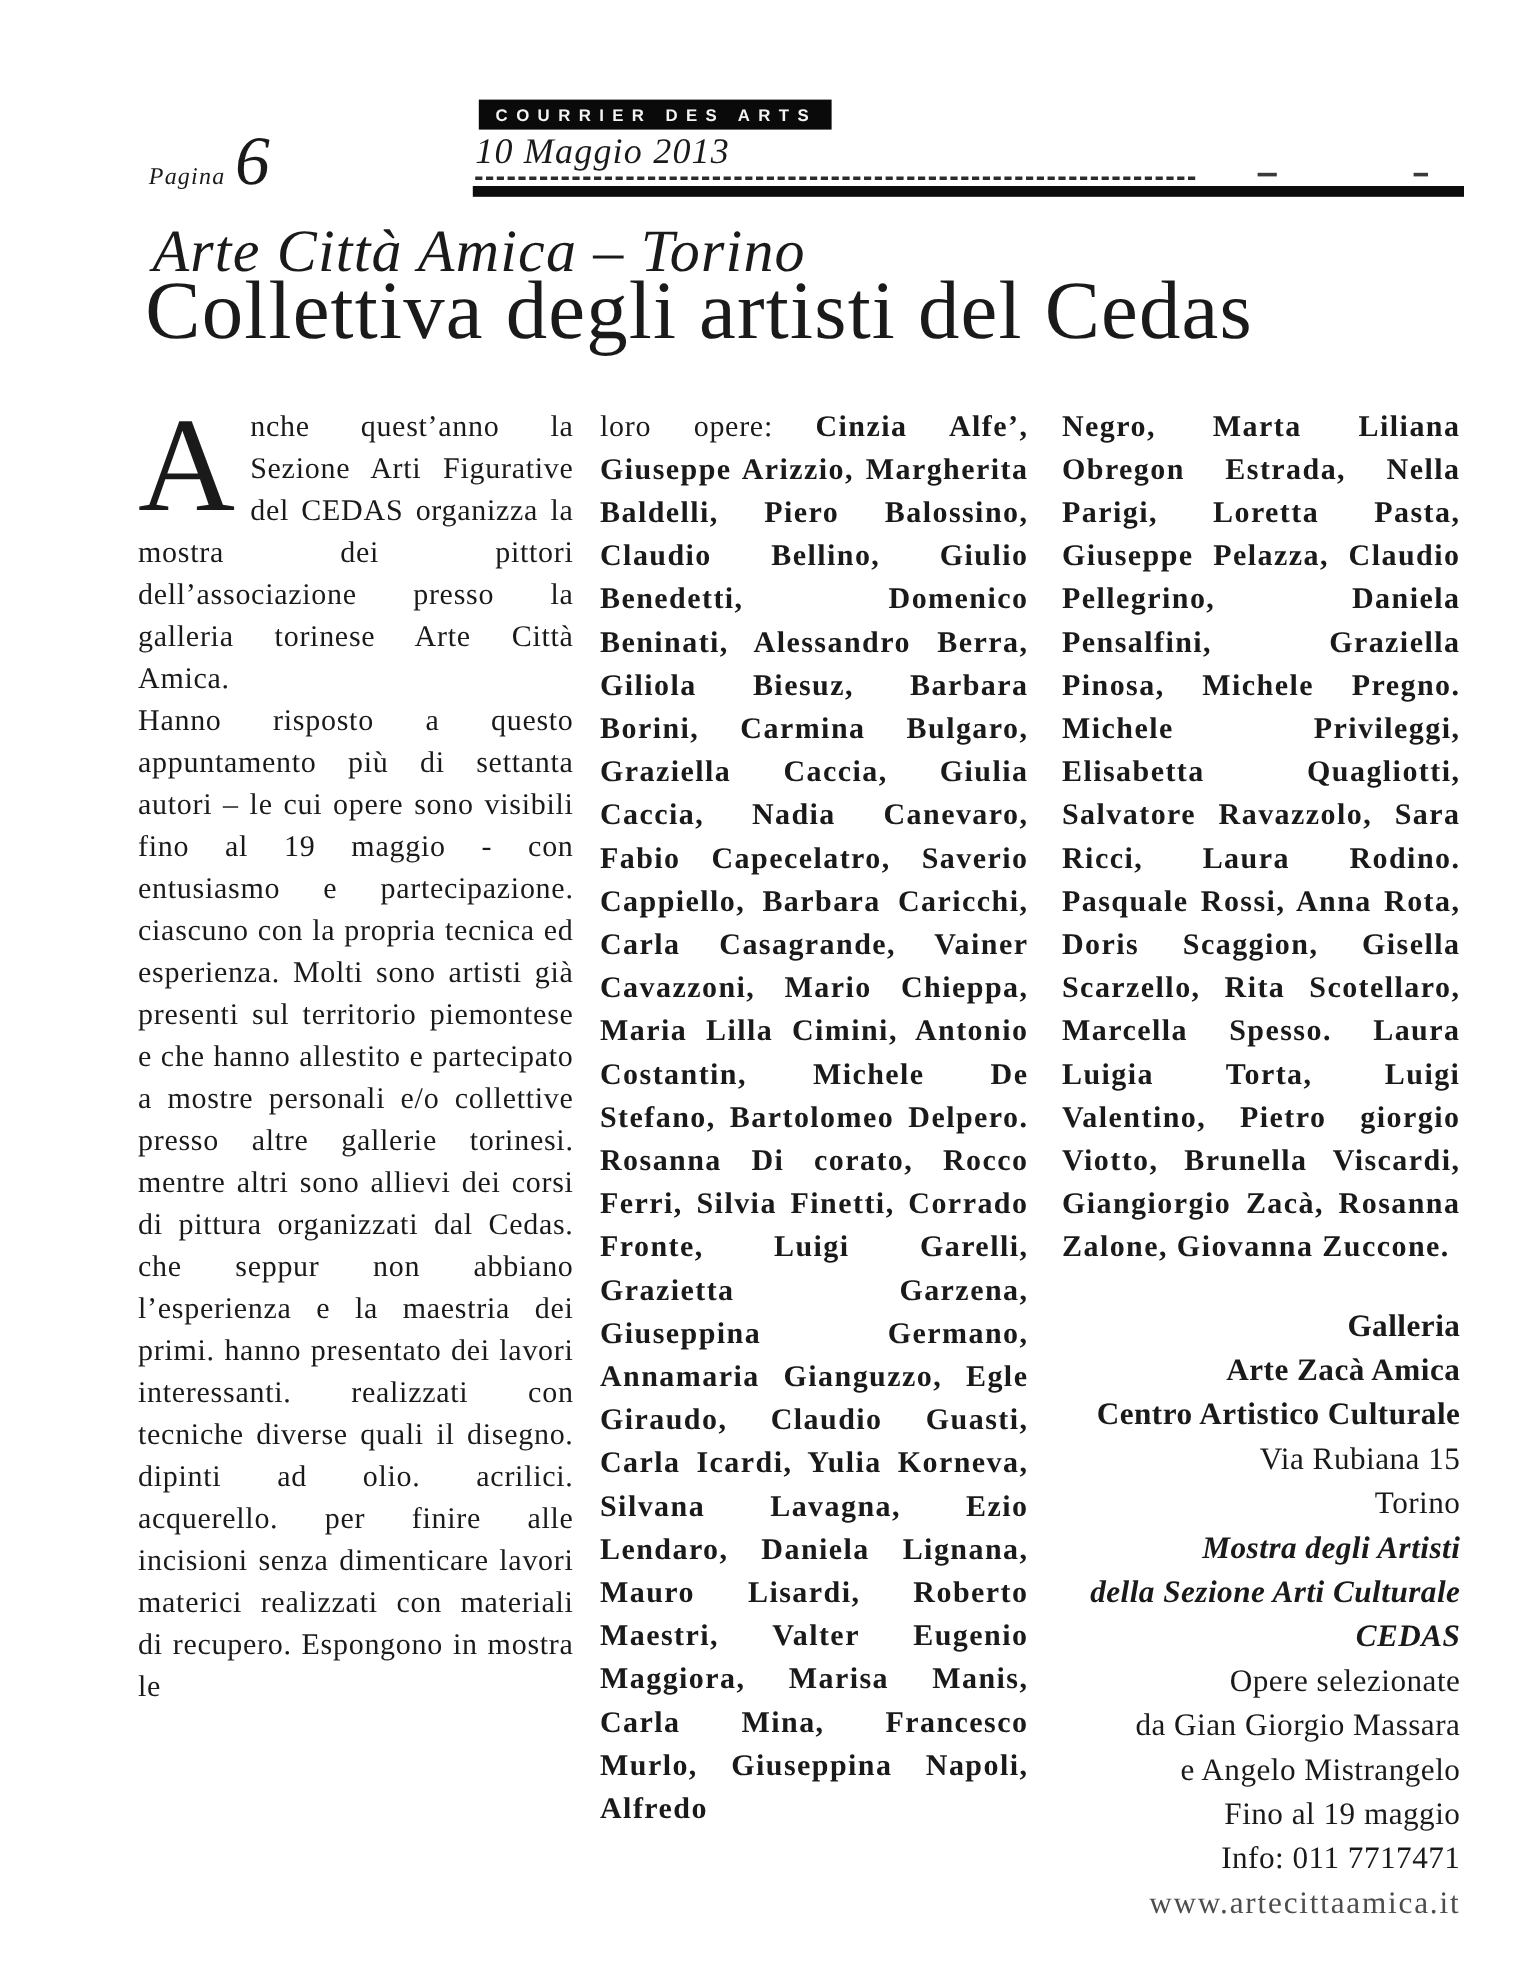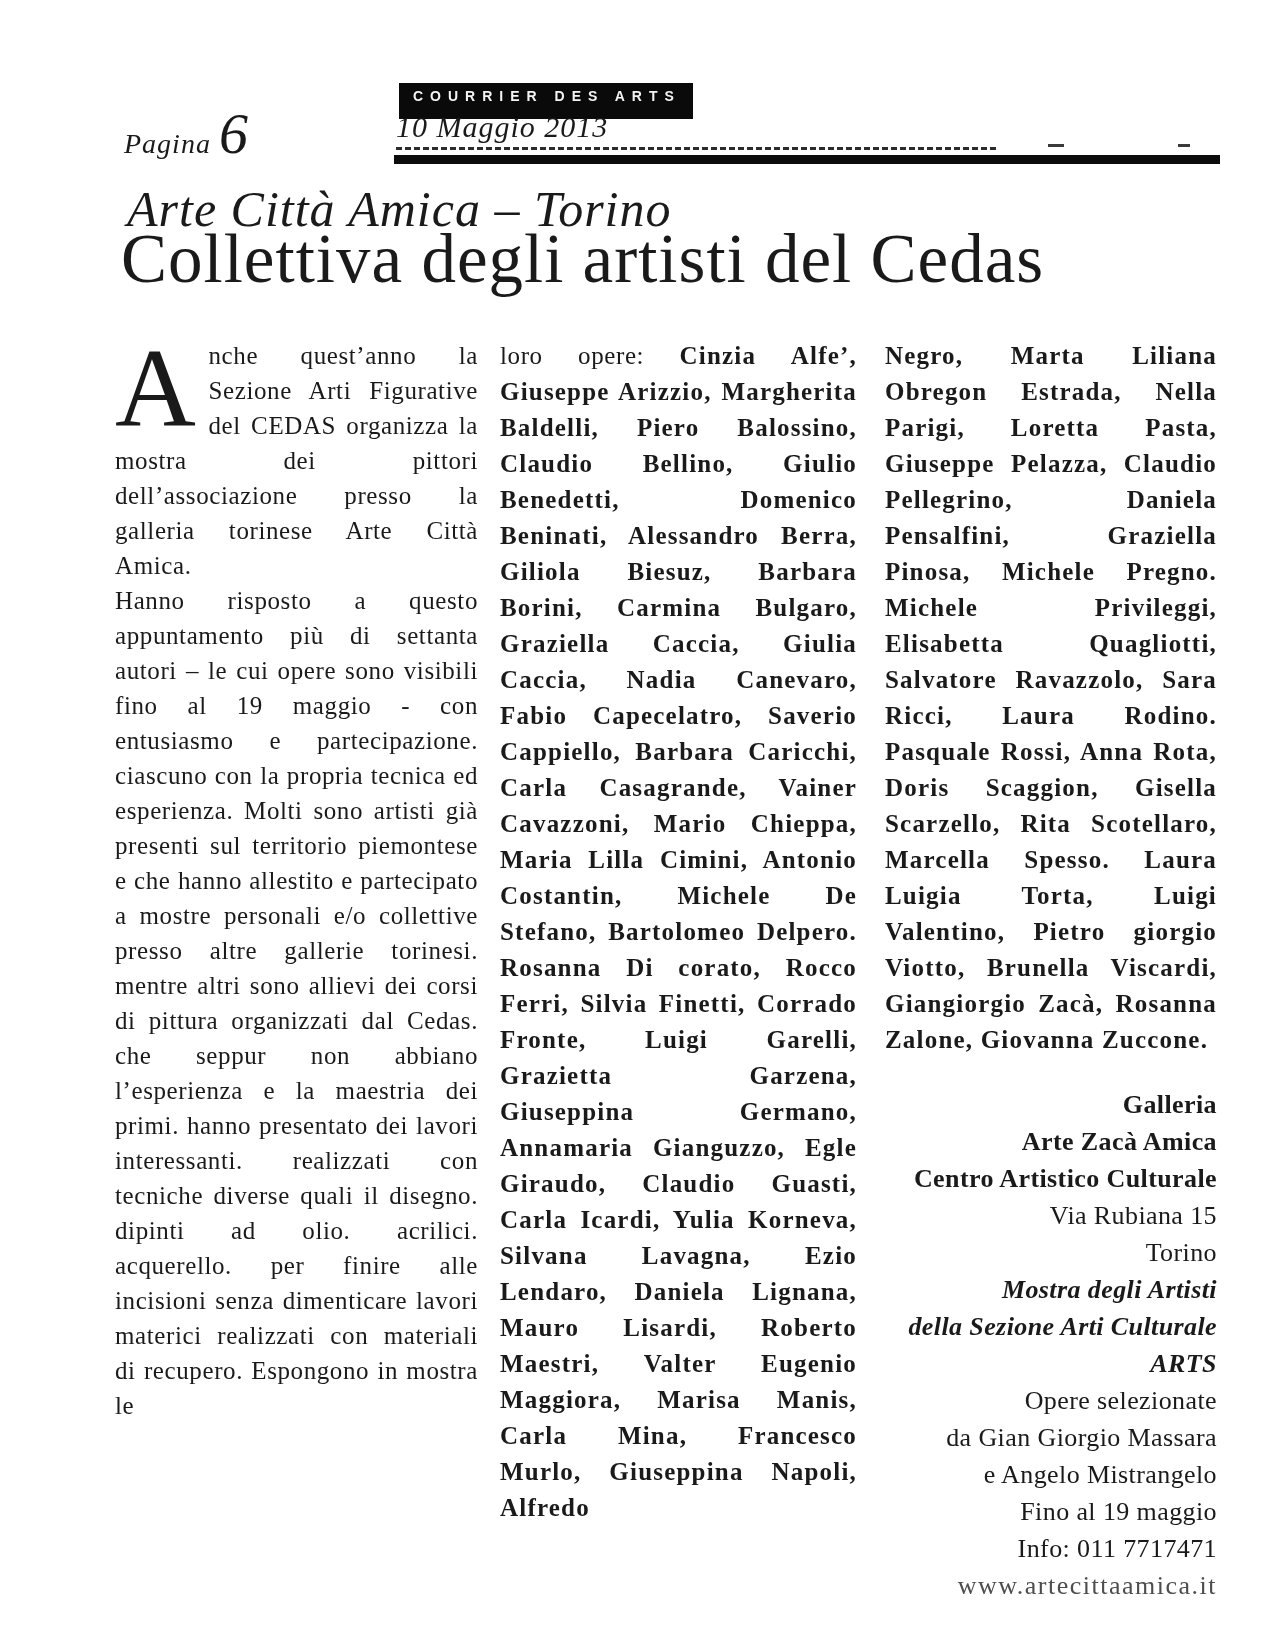--- a/index.html
+++ b/index.html
@@ -3,28 +3,28 @@
 <meta charset="utf-8">
 <style>
   html,body { margin:0; padding:0; background:#e8e8e8; }
   .page {
     position:relative; width:1280px; height:1641px; margin:0 auto;
     background:#ffffff; color:#1a1a1a; overflow:hidden;
     font-family:"Liberation Serif", serif;
   }
   
   .pagina { position:absolute; left:124px; top:100px; font-style:italic; white-space:nowrap; }
-  .pagina-label { font-size:28px; letter-spacing:1px; }
+  .pagina-label { font-size:20px; letter-spacing:1px; }
   .pagina-num { font-size:58px; margin-left:8px; }
   .masthead-badge {
     position:absolute; left:399px; top:83px;
     background:#0a0a0a; color:#f4f4f4;
     font-family:"Liberation Sans", sans-serif;
     font-size:14px; font-weight:bold; letter-spacing:7px;
-    padding:5px 12px 15px 14px; white-space:nowrap;
+    padding:5px 12px 4px 14px; white-space:nowrap;
   }
   .issue-date {
     position:absolute; left:396px; top:110px;
     font-style:italic; font-size:30px; letter-spacing:1px; white-space:nowrap;
   }
   .date-underline { position:absolute; left:396px; top:131px; width:600px; height:16px;
     border-bottom:3px dashed #2b2b2b; }
   .date-underline-ext1 { position:absolute; left:1048px; top:144px; width:16px; height:3px; background:#3a3a3a; }
   .date-underline-ext2 { position:absolute; left:1178px; top:144px; width:12px; height:3px; background:#3a3a3a; }
   .thick-rule { position:absolute; left:394px; top:155px; width:826px; height:9px; background:#0c0c0c; }
@@ -95,21 +95,21 @@
     <div class="col col-3">
       <p class="names-p"><span class="names">Negro, Marta Liliana Obregon Estrada, Nella Parigi, Loretta Pasta, Giuseppe Pelazza, Claudio Pellegrino, Daniela Pensalfini, Graziella Pinosa, Michele Pregno. Michele Privileggi, Elisabetta Quagliotti, Salvatore Ravazzolo, Sara Ricci, Laura Rodino. Pasquale Rossi, Anna Rota, Doris Scaggion, Gisella Scarzello, Rita Scotellaro, Marcella Spesso. Laura Luigia Torta, Luigi Valentino, Pietro giorgio Viotto, Brunella Viscardi, Giangiorgio Zacà, Rosanna Zalone, Giovanna Zuccone.</span></p>
       <div class="gallery-info">
           <div class="info-line s-bold">Galleria</div>
           <div class="info-line s-bold">Arte Zacà Amica</div>
           <div class="info-line s-bold">Centro Artistico Culturale</div>
           <div class="info-line s-regular">Via Rubiana 15</div>
           <div class="info-line s-regular">Torino</div>
           <div class="info-line s-bold-italic">Mostra degli Artisti</div>
           <div class="info-line s-bold-italic">della Sezione Arti Culturale</div>
-          <div class="info-line s-bold-italic">ARTS</div>
+          <div class="info-line s-bold-italic">CEDAS</div>
           <div class="info-line s-regular">Opere selezionate</div>
           <div class="info-line s-regular">da Gian Giorgio Massara</div>
           <div class="info-line s-regular">e Angelo Mistrangelo</div>
           <div class="info-line s-regular">Fino al 19 maggio</div>
           <div class="info-line s-regular">Info: 011 7717471</div>
           <div class="info-line s-muted">www.artecittaamica.it</div>
         </div>
     </div>
 
   </div>

